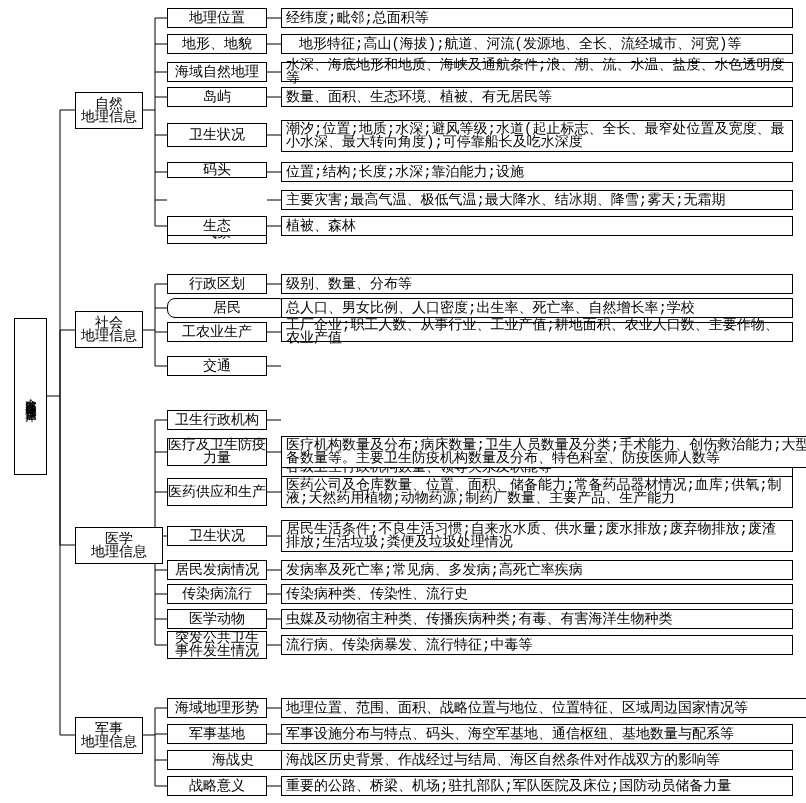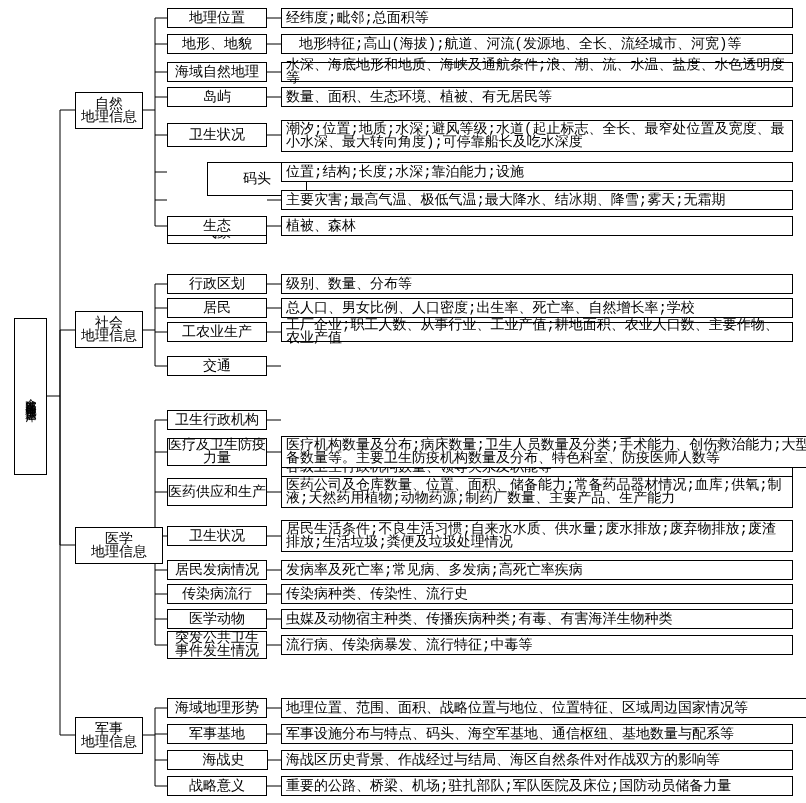--- a/index.html
+++ b/index.html
@@ -119,33 +119,33 @@
 
   <div class="box" style="left:167px;top:62px;width:100px;height:20px;">海域自然地理</div>
   <div class="box left" style="left:281px;top:62px;width:512px;height:20px;">水深、海底地形和地质、海峡及通航条件;浪、潮、流、水温、盐度、水色透明度等</div>
 
   <div class="box" style="left:167px;top:87px;width:100px;height:20px;">岛屿</div>
   <div class="box left" style="left:281px;top:87px;width:512px;height:20px;">数量、面积、生态环境、植被、有无居民等</div>
 
   <div class="box" style="left:167px;top:123px;width:100px;height:24px;">卫生状况</div>
   <div class="box left" style="left:281px;top:120px;width:512px;height:32px;">潮汐;位置;地质;水深;避风等级;水道(起止标志、全长、最窄处位置及宽度、最小水深、最大转向角度);可停靠船长及吃水深度</div>
 
-  <div class="box" style="left:167px;top:162px;width:100px;height:34px;margin-left:40px;">码头</div>
+  <div class="box" style="left:167px;top:162px;width:100px;height:16px;">码头</div>
   <div class="box left" style="left:281px;top:162px;width:512px;height:20px;">位置;结构;长度;水深;靠泊能力;设施</div>
 
   <div class="box" style="left:167px;top:190px;width:100px;height:22px;margin-top:32px;">气象</div>
   <div class="box left" style="left:281px;top:190px;width:512px;height:20px;">主要灾害;最高气温、极低气温;最大降水、结冰期、降雪;雾天;无霜期</div>
 
   <div class="box" style="left:167px;top:216px;width:100px;height:20px;">生态</div>
   <div class="box left" style="left:281px;top:216px;width:512px;height:20px;">植被、森林</div>
 
   <div class="box" style="left:167px;top:274px;width:100px;height:20px;">行政区划</div>
   <div class="box left" style="left:281px;top:274px;width:512px;height:20px;">级别、数量、分布等</div>
 
-  <div class="box" style="left:167px;top:298px;width:100px;height:20px;">居民</div>
+  <div class="box" style="left:167px;top:298px;width:120px;height:20px;border-radius:8px;">居民</div>
   <div class="box left" style="left:281px;top:298px;width:512px;height:20px;">总人口、男女比例、人口密度;出生率、死亡率、自然增长率;学校</div>
 
   <div class="box" style="left:167px;top:322px;width:100px;height:20px;">工农业生产</div>
   <div class="box left" style="left:281px;top:322px;width:512px;height:20px;">工厂企业;职工人数、从事行业、工业产值;耕地面积、农业人口数、主要作物、农业产值</div>
 
   <div class="box" style="left:167px;top:356px;width:100px;height:20px;">交通</div>
 
   <div class="box" style="left:167px;top:410px;width:100px;height:20px;">卫生行政机构</div>
   <div class="box left" style="left:281px;top:410px;width:512px;height:20px;margin-top:47px;">各级卫生行政机构数量、领导关系及职能等</div>
 
@@ -169,19 +169,19 @@
 
   <div class="box" style="left:167px;top:631px;width:100px;height:28px;line-height:13px;padding:0 6px;">突发公共卫生事件发生情况</div>
   <div class="box left" style="left:281px;top:635px;width:512px;height:20px;">流行病、传染病暴发、流行特征;中毒等</div>
 
   <div class="box" style="left:167px;top:698px;width:100px;height:20px;">海域地理形势</div>
   <div class="box left" style="left:281px;top:698px;width:592px;height:20px;">地理位置、范围、面积、战略位置与地位、位置特征、区域周边国家情况等</div>
 
   <div class="box" style="left:167px;top:724px;width:100px;height:20px;">军事基地</div>
   <div class="box left" style="left:281px;top:724px;width:512px;height:20px;">军事设施分布与特点、码头、海空军基地、通信枢纽、基地数量与配系等</div>
 
-  <div class="box" style="left:167px;top:750px;width:101px;height:20px;padding-left:12px;">海战史</div>
+  <div class="box" style="left:167px;top:750px;width:120px;height:20px;padding-left:12px;">海战史</div>
   <div class="box left" style="left:281px;top:750px;width:512px;height:20px;">海战区历史背景、作战经过与结局、海区自然条件对作战双方的影响等</div>
 
   <div class="box" style="left:167px;top:776px;width:100px;height:20px;">战略意义</div>
   <div class="box left" style="left:281px;top:776px;width:512px;height:20px;">重要的公路、桥梁、机场;驻扎部队;军队医院及床位;国防动员储备力量</div>
 
 </div>
 
 </body></html>

